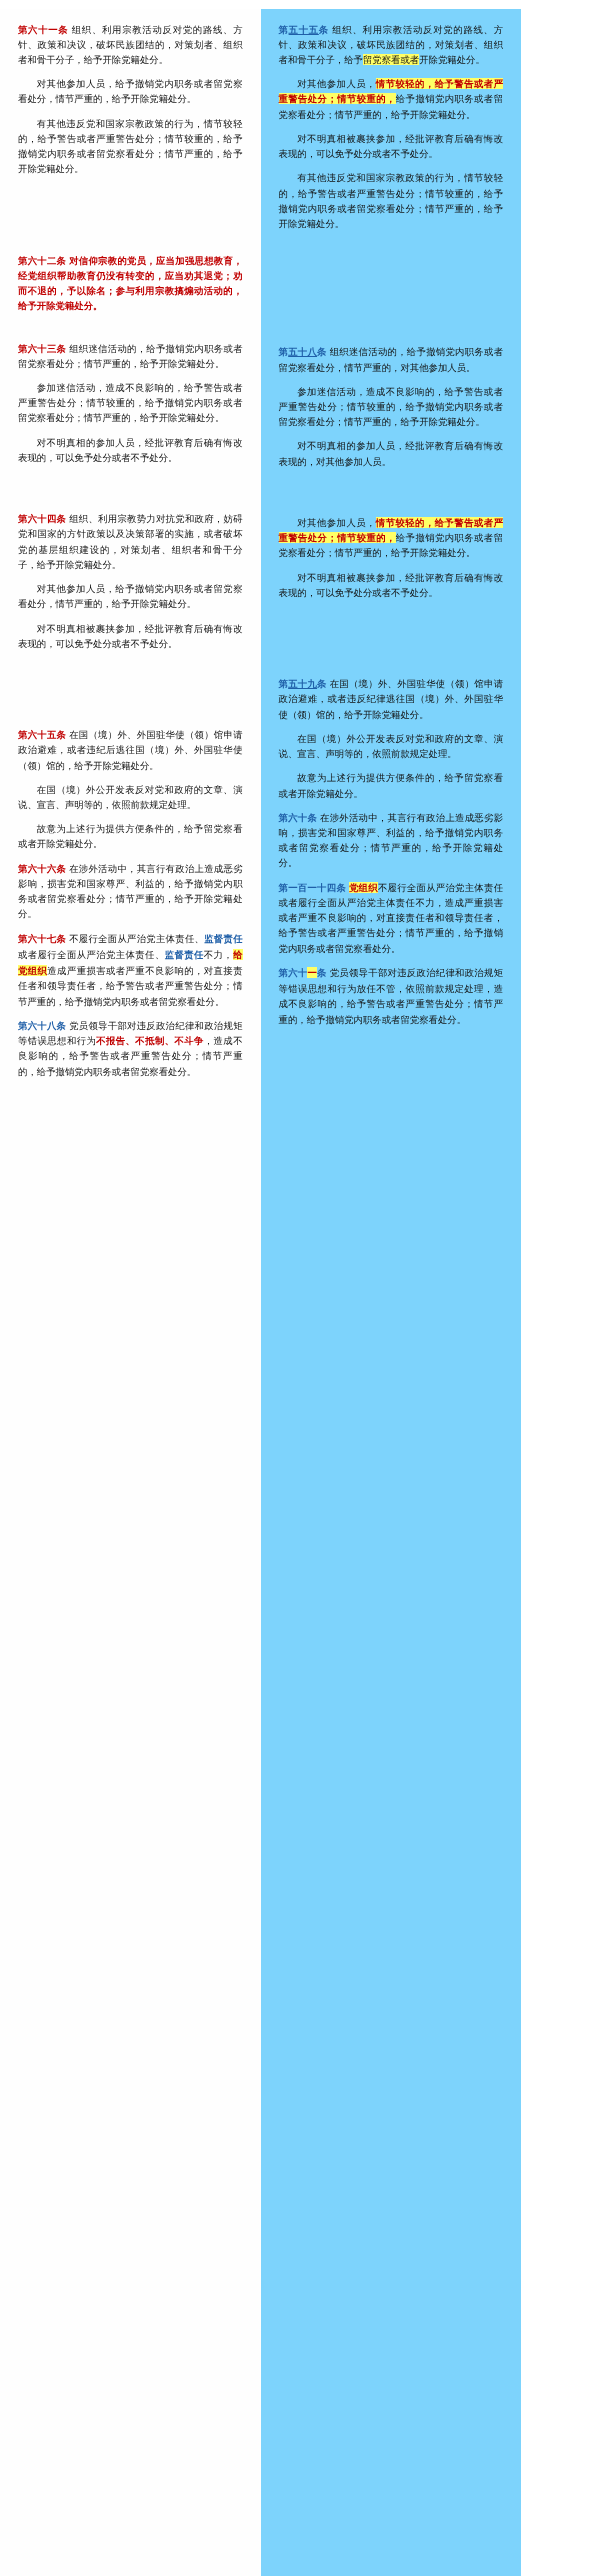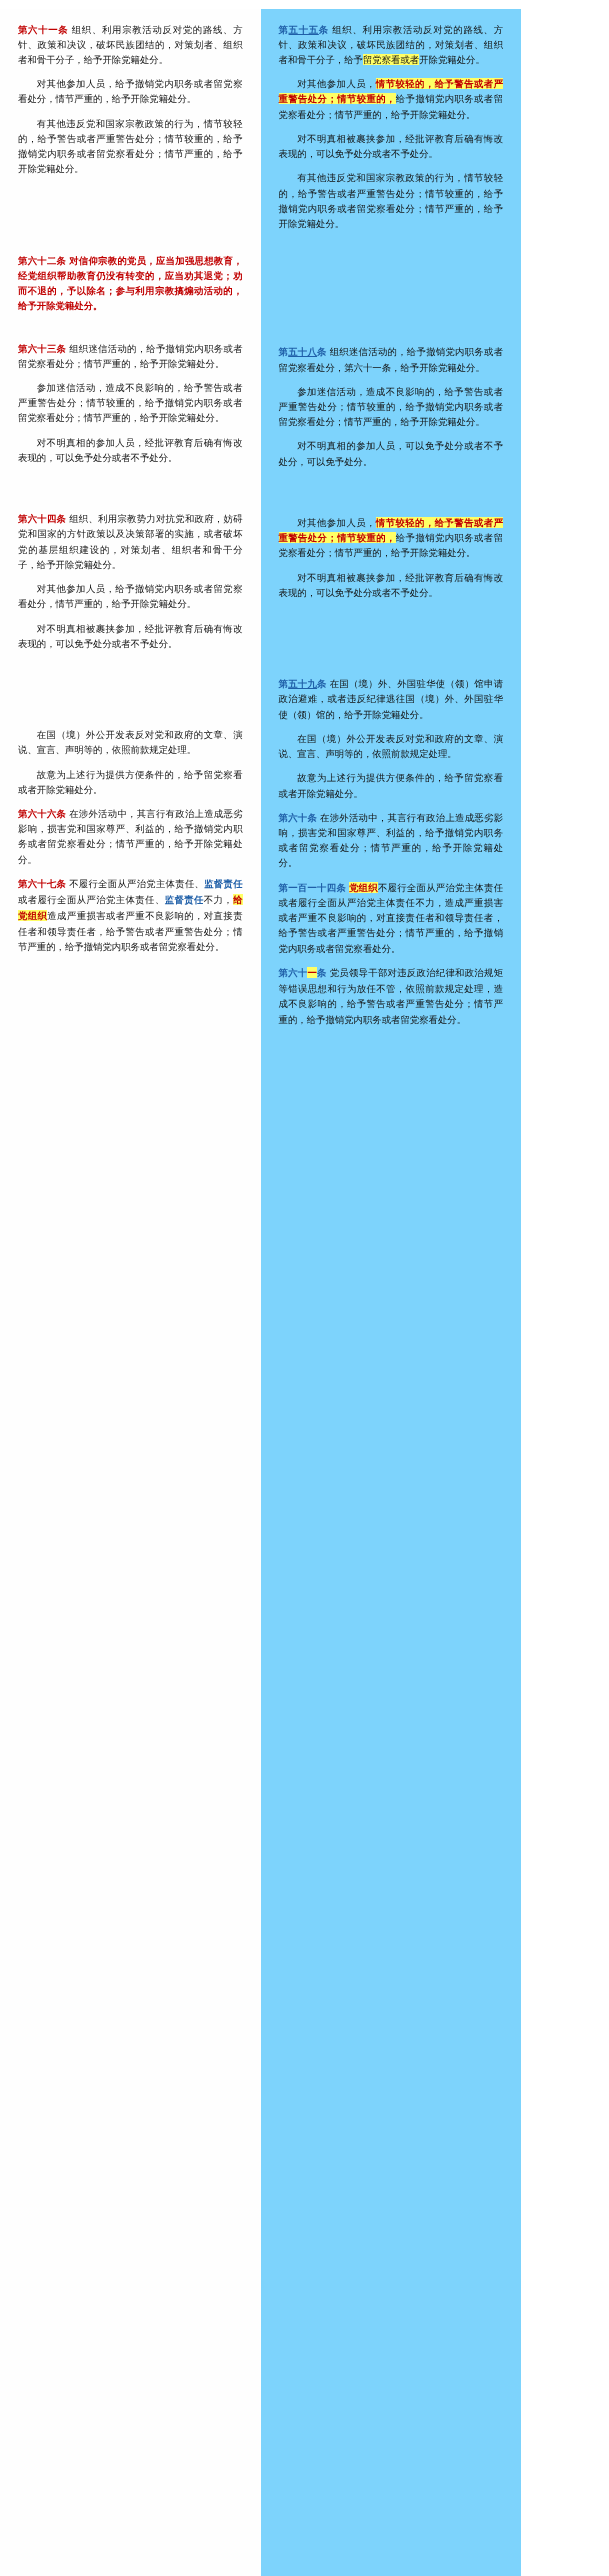--- a/index.html
+++ b/index.html
@@ -127,61 +127,69 @@
       <span class="art">第六十四条</span>
       <span>组织、利用宗教势力对抗党和政府，妨碍党和国家的方针政策以及决策部署的实施，或者破坏党的基层组织建设的，对策划者、组织者和骨干分子，给予开除党籍处分。</span>
     </p>
 
     <p class="para">对其他参加人员，给予撤销党内职务或者留党察看处分，情节严重的，给予开除党籍处分。</p>
 
     <p class="para">对不明真相被裹挟参加，经批评教育后确有悔改表现的，可以免予处分或者不予处分。</p>
 
     <div class="spacer-lg"></div>
 
+    <p class="para lead">
+      <span class="art">第六十五条</span>
+      <span>在国（境）外、外国驻华使（领）馆申请政治避难，或者违纪后逃往国（境）外、外国驻华使（领）馆的，给予开除党籍处分。</span>
+    </p>
 
     <p class="para">在国（境）外公开发表反对党和政府的文章、演说、宣言、声明等的，依照前款规定处理。</p>
 
     <p class="para">故意为上述行为提供方便条件的，给予留党察看或者开除党籍处分。</p>
 
     <p class="para lead">
       <span class="art">第六十六条</span>
       <span>在涉外活动中，其言行有政治上造成恶劣影响，损害党和国家尊严、利益的，给予撤销党内职务或者留党察看处分；情节严重的，给予开除党籍处分。</span>
     </p>
 
     <p class="para lead">
       <span class="art">第六十七条</span>
       <span><span>不履行全面从严治党主体责任、</span><span class="blue-bold">监督责任</span><span>或者履行全面从严治党主体责任、</span><span class="blue-bold">监督责任</span><span>不力，</span><span class="hl-strong">给党组织</span><span>造成严重损害或者严重不良影响的，对直接责任者和领导责任者，给予警告或者严重警告处分；情节严重的，给予撤销党内职务或者留党察看处分。</span></span>
     </p>
 
+    <p class="para lead">
+      <span class="art-blue">第六十八条</span>
+      <span><span>党员领导干部对违反政治纪律和政治规矩等错误思想和行为</span><span class="red-bold">不报告、不抵制、不斗争</span><span>，造成不良影响的，给予警告或者严重警告处分；情节严重的，给予撤销党内职务或者留党察看处分。</span></span>
+    </p>
 
   </div>
 
   <div class="col col-right">
 
     <p class="para lead">
       <span class="art-blue">第<span class="num-u">五十五</span>条</span>
       <span><span>组织、利用宗教活动反对党的路线、方针、政策和决议，破坏民族团结的，对策划者、组织者和骨干分子，给予</span><span class="hl-yellow">留党察看或者</span><span>开除党籍处分。</span></span>
     </p>
 
     <p class="para"><span>对其他参加人员，</span><span class="hl-strong">情节较轻的，给予警告或者严重警告处分；情节较重的，</span><span>给予撤销党内职务或者留党察看处分；情节严重的，给予开除党籍处分。</span></p>
 
     <p class="para">对不明真相被裹挟参加，经批评教育后确有悔改表现的，可以免予处分或者不予处分。</p>
 
     <p class="para">有其他违反党和国家宗教政策的行为，情节较轻的，给予警告或者严重警告处分；情节较重的，给予撤销党内职务或者留党察看处分；情节严重的，给予开除党籍处分。</p>
 
     <div class="spacer-xl"></div>
 
     <p class="para lead">
       <span class="art-blue">第<span class="num-u">五十八</span>条</span>
-      <span>组织迷信活动的，给予撤销党内职务或者留党察看处分，第六十一条，给予开除党籍处分。</span>
+      <span>组织迷信活动的，给予撤销党内职务或者留党察看处分，情节严重的，对其他参加人员。</span>
     </p>
 
     <p class="para">参加迷信活动，造成不良影响的，给予警告或者严重警告处分；情节较重的，给予撤销党内职务或者留党察看处分；情节严重的，给予开除党籍处分。</p>
 
-    <p class="para">对不明真相的参加人员，可以免予处分或者不予处分，可以免予处分。</p>
+    <p class="para">对不明真相的参加人员，经批评教育后确有悔改表现的，对其他参加人员。</p>
 
     <div class="spacer-md"></div>
 
 
     <p class="para"><span>对其他参加人员，</span><span class="hl-strong">情节较轻的，给予警告或者严重警告处分；情节较重的，</span><span>给予撤销党内职务或者留党察看处分；情节严重的，给予开除党籍处分。</span></p>
 
     <p class="para">对不明真相被裹挟参加，经批评教育后确有悔改表现的，可以免予处分或者不予处分。</p>
 
     <div class="spacer-lg"></div>
 

